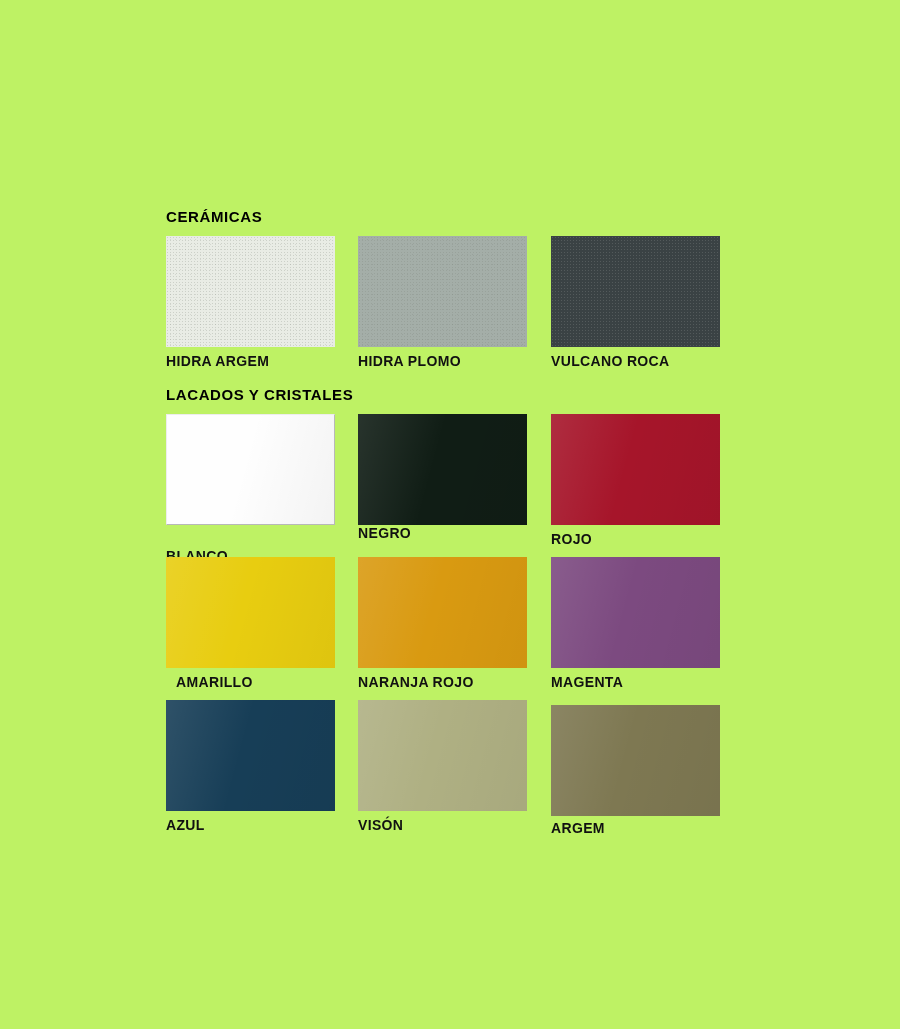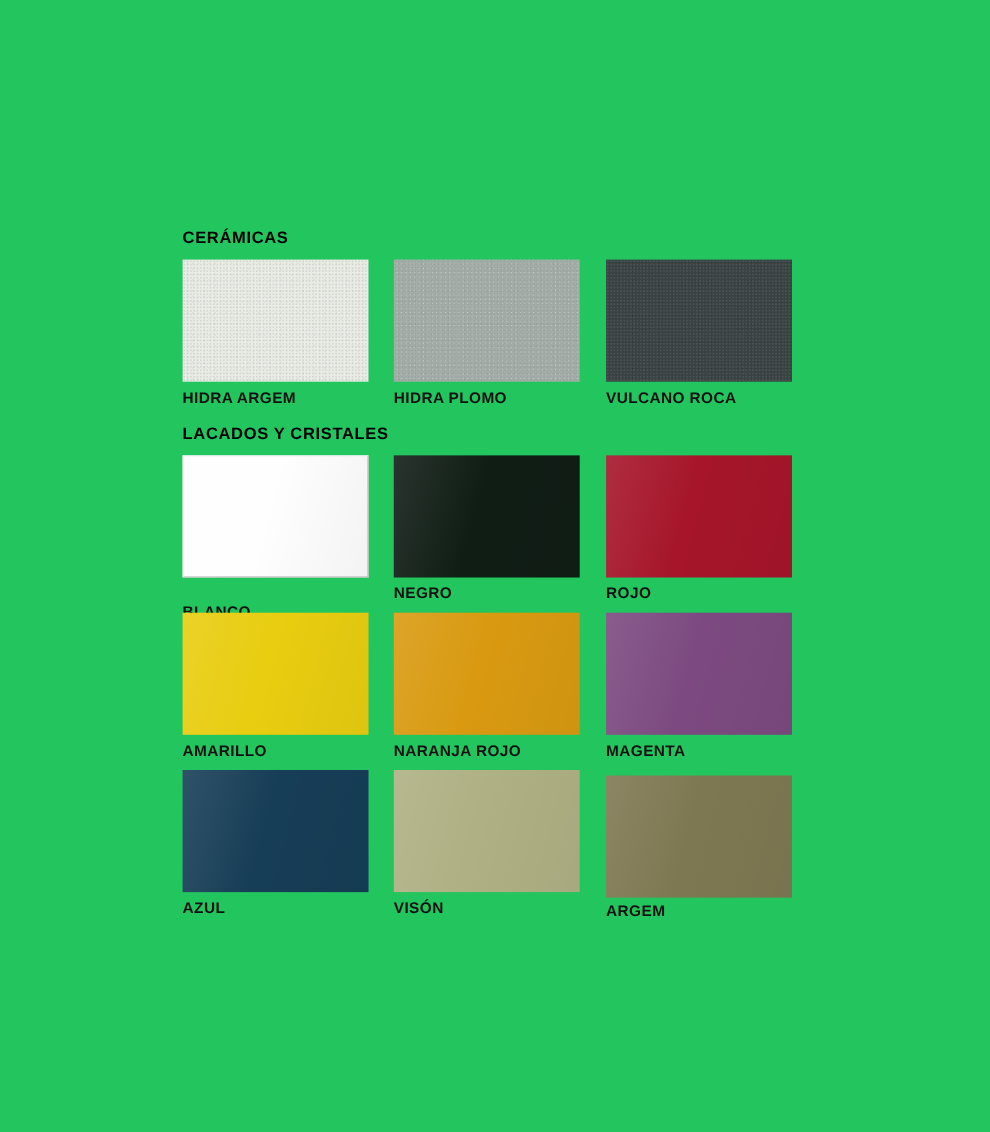--- a/index.html
+++ b/index.html
@@ -12,21 +12,21 @@
     height: 1029px;
     position: relative;
     font-family: "Liberation Sans", sans-serif;
     -webkit-font-smoothing: antialiased;
   }
   .sheet {
     position: absolute;
     left: 0; top: 0;
     width: 900px;
     height: 1029px;
-    background: #22c55e;
+    background: #bef264;
     overflow: hidden;
   }
   .section-heading {
     position: absolute;
     left: 166px;
     font-size: 15px;
     font-weight: bold;
     letter-spacing: 0.6px;
     color: #000000;
     white-space: nowrap;
@@ -121,31 +121,31 @@
 
   <div class="section-heading" id="heading-lacados">LACADOS Y CRISTALES</div>
 
   <div class="swatch-cell" id="cell-l0" style="left:166px; top:414px;">
     <div class="swatch bordered tex-soft" id="sw-l0" style="background-color: rgb(254, 254, 254);"></div>
     <div class="swatch-label" style="top:134px;">BLANCO</div>
   </div>
 
   <div class="swatch-cell" id="cell-l1" style="left:358px; top:414px;">
     <div class="swatch tex-soft" id="sw-l1" style="background-color: rgb(16, 29, 21);"></div>
-    <div class="swatch-label" style="top:117px;">NEGRO</div>
+    <div class="swatch-label" style="top:111px;">NEGRO</div>
   </div>
 
   <div class="swatch-cell" id="cell-l2" style="left:551px; top:414px;">
     <div class="swatch tex-soft" id="sw-l2" style="background-color: rgb(166, 21, 42);"></div>
     <div class="swatch-label" style="top:117px;">ROJO</div>
   </div>
 
   <div class="swatch-cell" id="cell-l3" style="left:166px; top:557px;">
     <div class="swatch tex-soft" id="sw-l3" style="background-color: rgb(232, 205, 16);"></div>
-    <div class="swatch-label" style="top:117px;">AMARILLO</div>
+    <div class="swatch-label" style="top:117px;margin-left:10px;">AMARILLO</div>
   </div>
 
   <div class="swatch-cell" id="cell-l4" style="left:358px; top:557px;">
     <div class="swatch tex-soft" id="sw-l4" style="background-color: rgb(217, 154, 17);"></div>
     <div class="swatch-label" style="top:117px;">NARANJA ROJO</div>
   </div>
 
   <div class="swatch-cell" id="cell-l5" style="left:551px; top:557px;">
     <div class="swatch tex-soft" id="sw-l5" style="background-color: rgb(124, 74, 128);"></div>
     <div class="swatch-label" style="top:117px;">MAGENTA</div>

